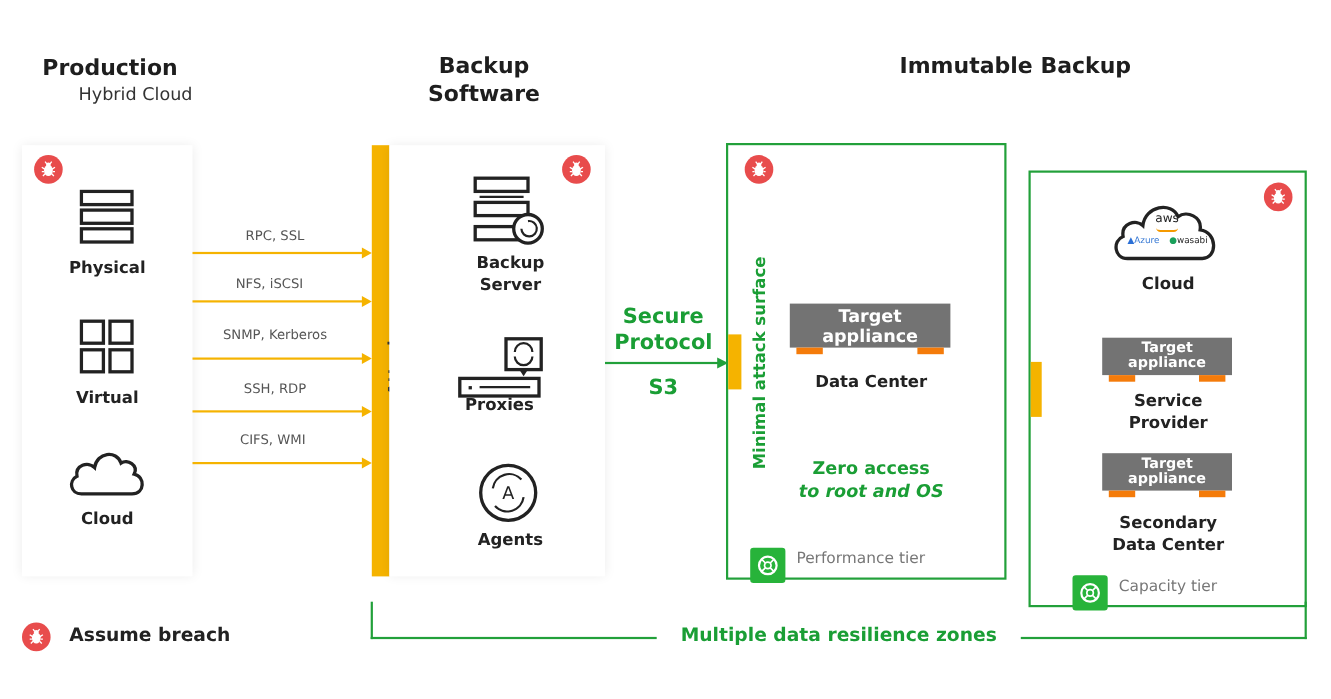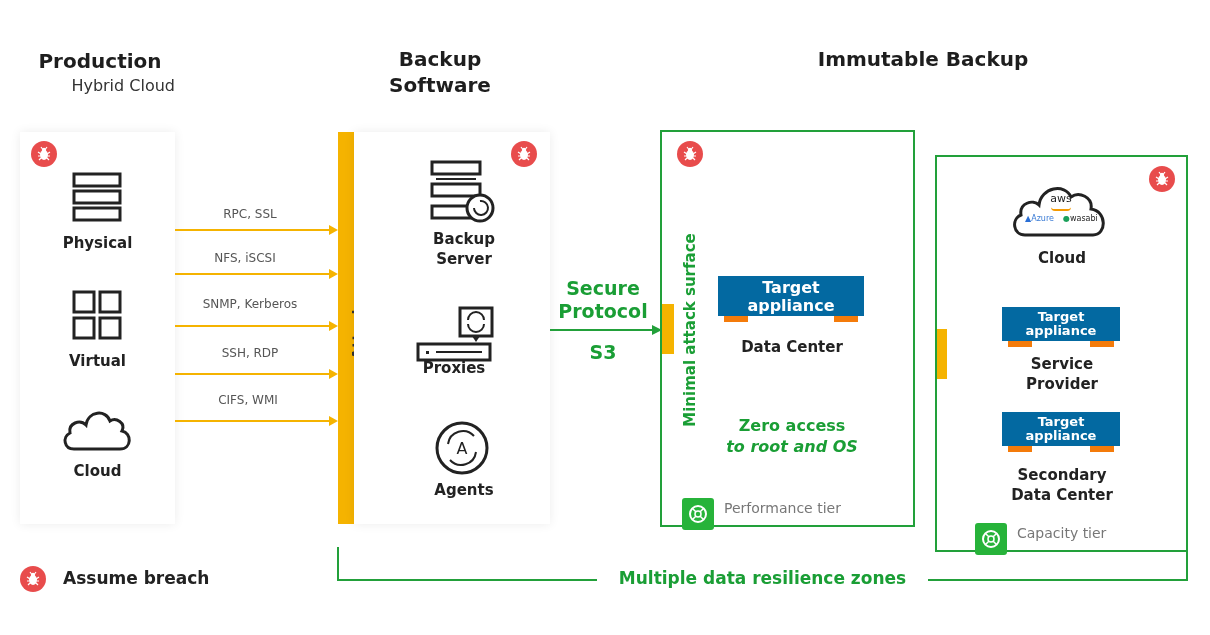--- a/index.html
+++ b/index.html
@@ -8,21 +8,21 @@
   .abs { position: absolute; }
   .h-title { font-weight: bold; font-size: 20px; color: #1e1e1e; text-align: center; line-height: 26px; }
   .h-sub { font-size: 16px; color: #333; text-align: right; }
   .card { position: absolute; background: #fff; box-shadow: 0 0 10px rgba(0,0,0,0.08); }
   .lbl { font-weight: bold; font-size: 15px; color: #222; text-align: center; line-height: 20px; }
   .proto { font-size: 12px; color: #555; text-align: center; width: 160px; }
   .arrow-line { position: absolute; height: 2px; background: #f5b300; }
   .arrow-head { position: absolute; width: 0; height: 0; border-top: 5px solid transparent; border-bottom: 5px solid transparent; border-left: 9px solid #f5b300; }
   .bug { position: absolute; width: 26px; height: 26px; border-radius: 50%; background: #e84c4c; display: flex; align-items: center; justify-content: center; }
   .green-box { position: absolute; border: 2px solid #22a03a; background: #fff; }
-  .target { position: absolute; background: #0369a1; color: #fff; font-weight: bold; text-align: center; }
+  .target { position: absolute; background: #737373; color: #fff; font-weight: bold; text-align: center; }
   .target::before, .target::after { content: ""; position: absolute; bottom: -6px; width: 24px; height: 6px; background: #f47b0a; }
   .target::before { left: 6px; }
   .target::after { right: 6px; }
   .vault { position: absolute; width: 32px; height: 32px; background: #27b33a; border-radius: 3px; display: flex; align-items: center; justify-content: center; }
   .tier { font-size: 14px; color: #777; }
   .green-txt { color: #1a9e35; font-weight: bold; }
 </style>
 </head>
 <body>
 

